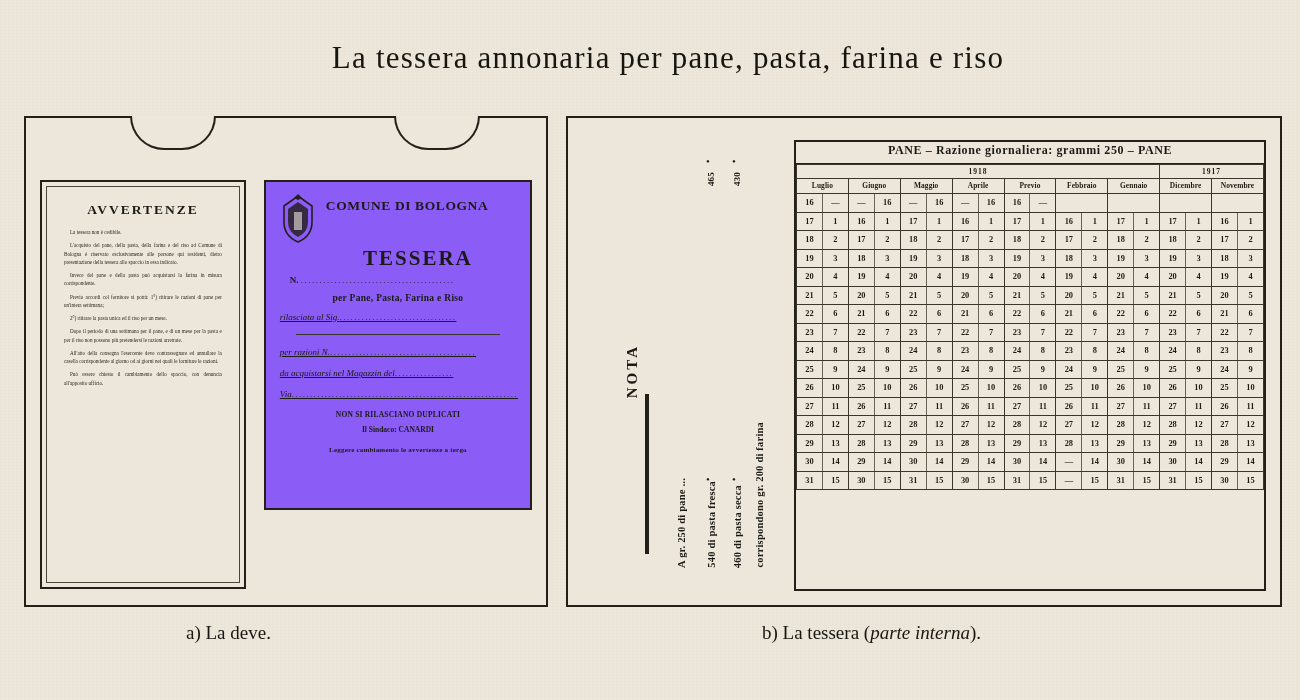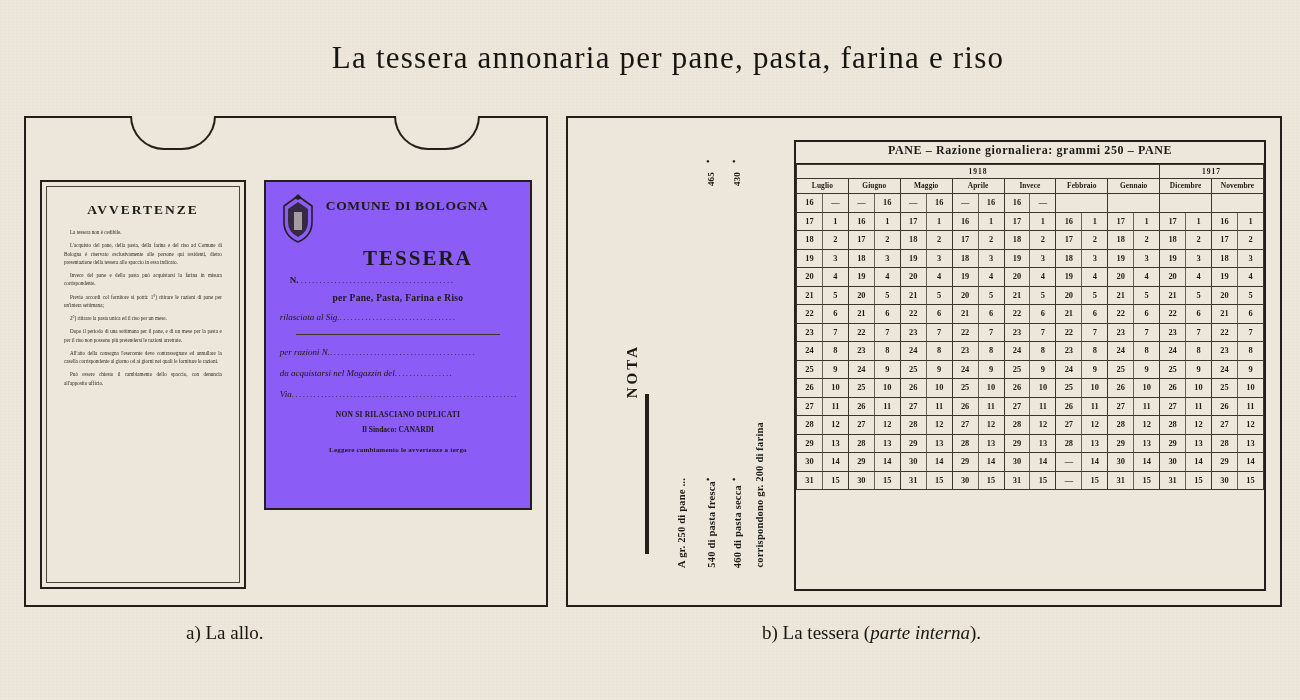--- a/index.html
+++ b/index.html
@@ -163,20 +163,21 @@
     font-size: 9.5px;
     font-weight: bold;
     letter-spacing: .3px;
     margin: 2px 0 9px;
   }
   .card-line {
     font-size: 9px;
     font-style: italic;
     margin: 0 0 11px 2px;
     white-space: nowrap;
+    text-decoration: underline;
   }
   .card-line .dots { font-style: normal; letter-spacing: 1.4px; }
   .rule-sep {
     border: none;
     border-top: 1px solid #3a352c;
     margin: 12px 18px;
   }
   .card-foot1 {
     text-align: center;
     font-size: 7.5px;
@@ -425,21 +426,21 @@
         <thead>
           <tr>
             <th class="year" colspan="7">1918</th>
             <th class="year" colspan="2">1917</th>
           </tr>
           <tr>
             <th class="mon">Luglio</th>
             <th class="mon">Giugno</th>
             <th class="mon">Maggio</th>
             <th class="mon">Aprile</th>
-            <th class="mon">Invece</th>
+            <th class="mon">Previo</th>
             <th class="mon">Febbraio</th>
             <th class="mon">Gennaio</th>
             <th class="mon">Dicembre</th>
             <th class="mon">Novembre</th>
           </tr>
         </thead>
         <tbody>
             <tr>
               <td>
                 <div class="cell-pair">
@@ -1334,17 +1335,17 @@
                   <span class="a">30</span>
                   <span class="b">15</span>
                 </div>
               </td>
             </tr>
           </tbody>
       </table>
     </div>
   </div>
 
-  <div class="caption cap-left">a) La allo.</div>
+  <div class="caption cap-left">a) La deve.</div>
   <div class="caption cap-right">
     <span>b) La tessera (</span><span class="it">parte interna</span><span>).</span>
   </div>
 </div>
 
 </body></html>

